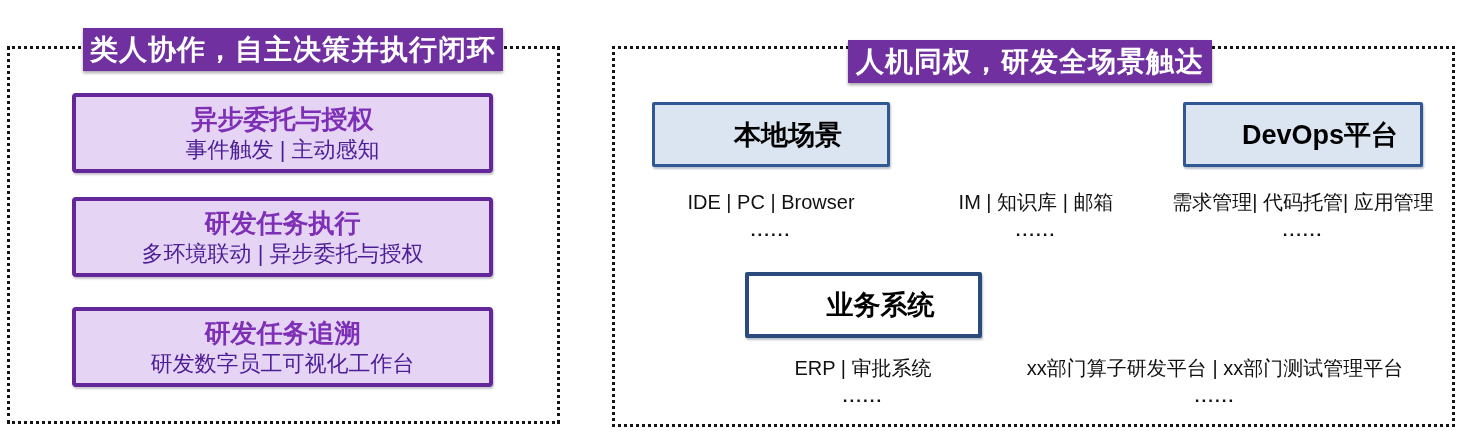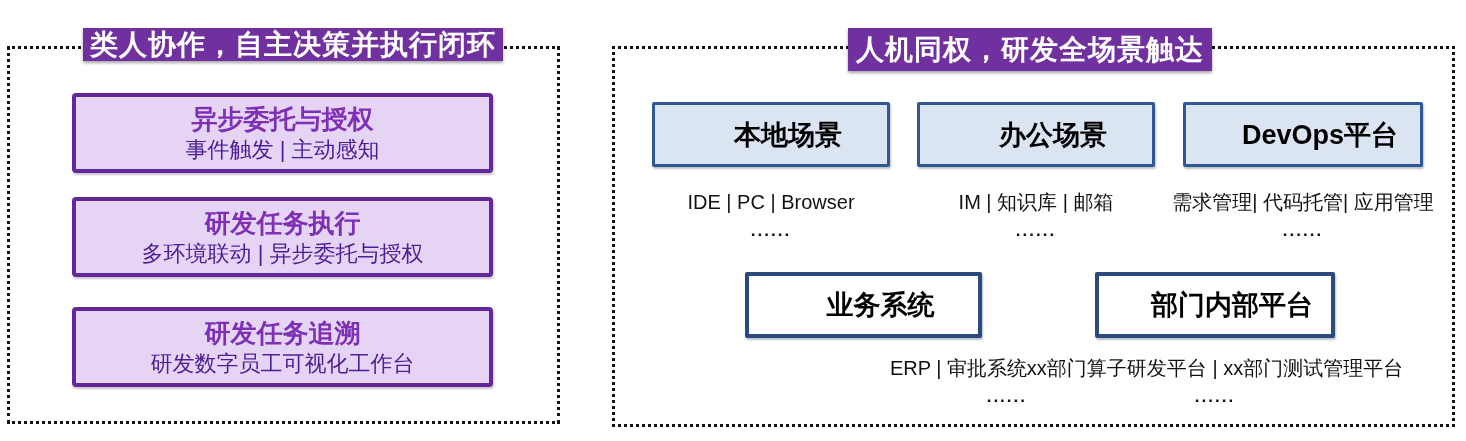--- a/index.html
+++ b/index.html
@@ -31,22 +31,22 @@
     color: #ffffff;
     font-weight: bold;
     font-size: 28px;
     display: flex;
     align-items: center;
     justify-content: center;
     box-shadow: 0 2px 3px rgba(0,0,0,0.35);
     letter-spacing: 1px;
     white-space: nowrap;
   }
-  .hdr-left  { left: 83px;  top: 28px; width: 420px; height: 33px; }
-  .hdr-right { left: 848px; top: 28px; width: 364px; height: 43px; }
+  .hdr-left  { left: 83px;  top: 28px; width: 420px; height: 43px; }
+  .hdr-right { left: 848px; top: 40px; width: 364px; height: 43px; }
 
   
   .pbox {
     position: absolute;
     left: 72px;
     width: 421px;
     height: 80px;
     background: #E6D4F4;
     border: 4px solid #64279A;
     border-radius: 4px;
@@ -102,21 +102,21 @@
     text-align: center;
     color: #111111;
     font-size: 20px;
     line-height: 1.2;
   }
   .cap-top    { top: 190px; }
   .cap-bottom { top: 356px; }
   .cap-local  { left: 640px;  width: 262px; }
   .cap-office { left: 905px;  width: 262px; }
   .cap-devops { left: 1150px; width: 306px; }
-  .cap-biz    { left: 777px;  width: 250px; text-align: right; }
+  .cap-biz    { left: 738px;  width: 250px; }
   .cap-dept   { left: 1000px; width: 430px; }
   .cap .cap-line { white-space: nowrap; }
   .cap .cap-dots {
     margin-top: 7px;
     font-weight: bold;
     font-size: 17px;
     letter-spacing: 2px;
     color: #111111;
   }
 </style>
@@ -140,38 +140,36 @@
 
   <div class="pbox pbox-3">
     <div class="pbox-title">研发任务追溯</div>
     <div class="pbox-sub">研发数字员工可视化工作台</div>
   </div>
 
   <section class="panel panel-right"></section>
   <div class="hdr hdr-right">人机同权，研发全场景触达</div>
 
   <div class="sbox sbox-blue sbox-local">本地场景</div>
-  <div class="sbox sbox-blue sbox-office">办公场景</div>
   <div class="sbox sbox-blue sbox-devops">DevOps平台</div>
 
   <div class="cap cap-top cap-local">
     <div class="cap-line">IDE | PC | Browser</div>
     <div class="cap-dots">......</div>
   </div>
   <div class="cap cap-top cap-office">
     <div class="cap-line">IM | 知识库 | 邮箱</div>
     <div class="cap-dots">......</div>
   </div>
   <div class="cap cap-top cap-devops">
     <div class="cap-line">需求管理| 代码托管| 应用管理</div>
     <div class="cap-dots">......</div>
   </div>
 
   <div class="sbox sbox-white sbox-biz">业务系统</div>
-  <div class="sbox sbox-white sbox-dept">部门内部平台</div>
 
   <div class="cap cap-bottom cap-biz">
     <div class="cap-line">ERP | 审批系统</div>
     <div class="cap-dots">......</div>
   </div>
   <div class="cap cap-bottom cap-dept">
     <div class="cap-line">xx部门算子研发平台 | xx部门测试管理平台</div>
     <div class="cap-dots">......</div>
   </div>
 

